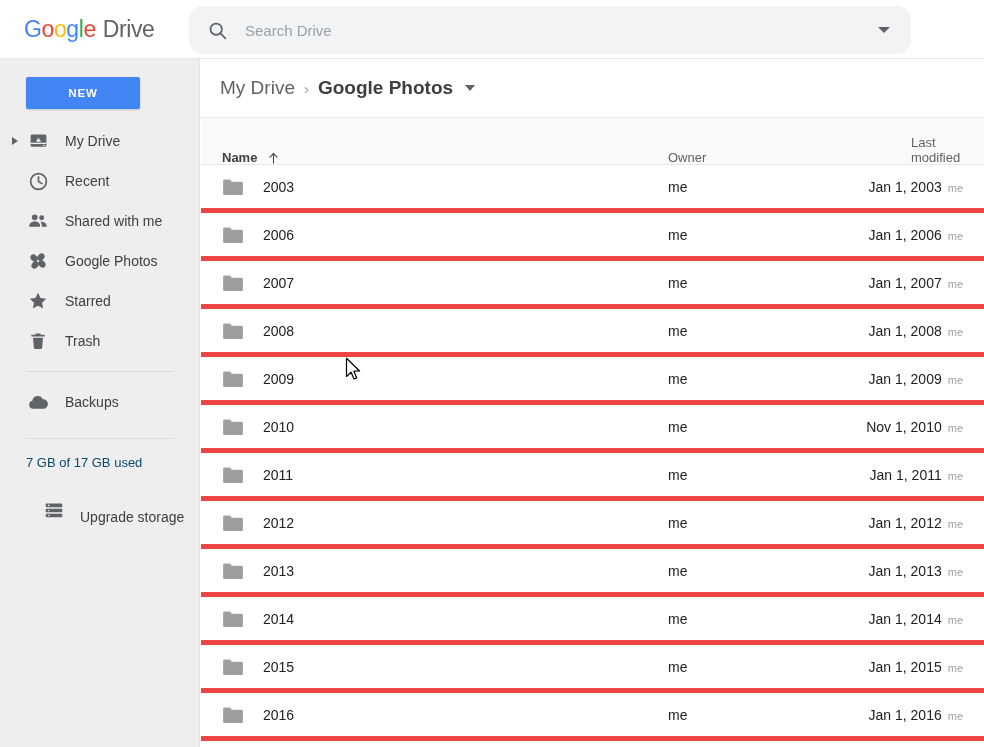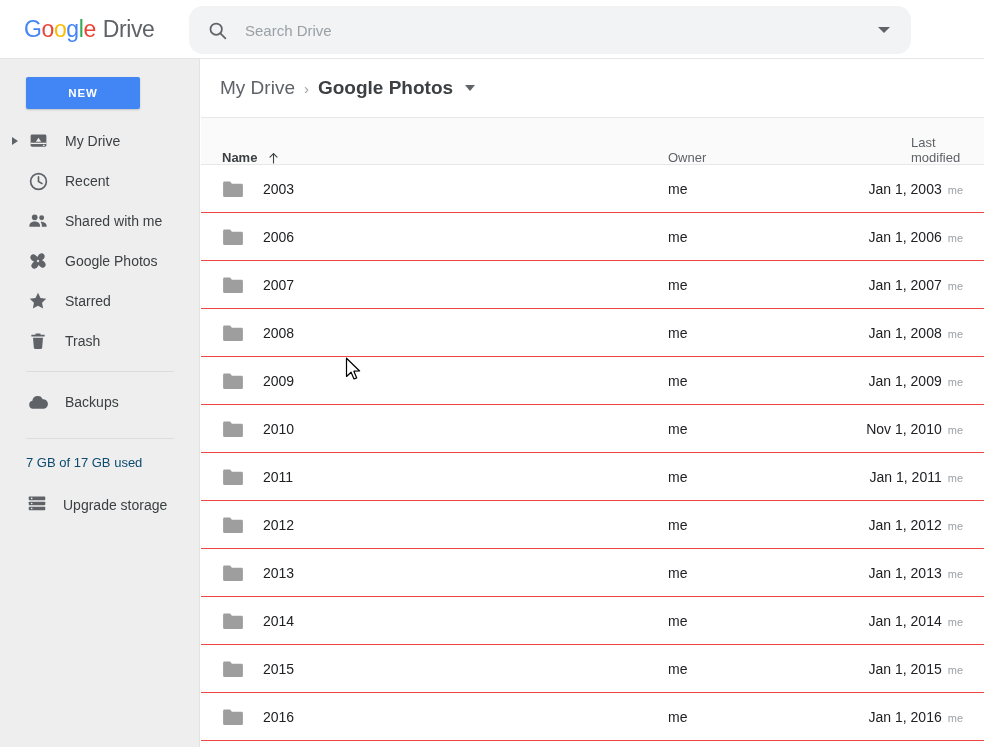--- a/index.html
+++ b/index.html
@@ -88,21 +88,21 @@
     border-left: 6px solid #5f6368;
   }
   .nav-sep {
     margin: 10px 26px 10px 26px; height: 1px; background: #dcdcdc;
   }
   .storage-text {
     padding: 0 0 0 26px; font-size: 13px; color: #0c4a6e;
     line-height: 20px;
   }
   .upgrade {
-    height: 40px; display: flex; align-items: center; padding-left: 26px;
+    height: 40px; display: flex; align-items: flex-end; padding-left: 43px;
     cursor: pointer; margin-top: 12px;
   }
   .upgrade .lbl { margin-left: 15px; font-size: 14px; color: #3c4043; }
 
   
   .main {
     position: absolute; left: 201px; top: 59px;
     width: 783px; height: 688px; background: #ffffff;
   }
   .crumbbar {
@@ -134,21 +134,21 @@
     font-family: "Liberation Sans", sans-serif;
   }
   .th-name { left: 21px; }
   .sort-arrow { margin-left: 10px; display: flex; align-items: center; }
   .th-owner { left: 467px; font-weight: 400; color: #5f6368; }
   .th-modified { left: 710px; font-weight: 400; color: #5f6368; }
 
   .rows { position: relative; }
   .row {
     position: relative; height: 48px;
-    border-bottom: 1px solid #ef4444;
+    border-bottom: 5px solid #ef4444;
     cursor: pointer;
   }
   .cell-folder {
     position: absolute; left: 21px; top: 50%; transform: translateY(-50%);
     width: 22px; height: 18px;
   }
   .cell-name {
     position: absolute; left: 62px; top: 50%; transform: translateY(-50%);
     font-size: 14px; color: #202124;
   }

